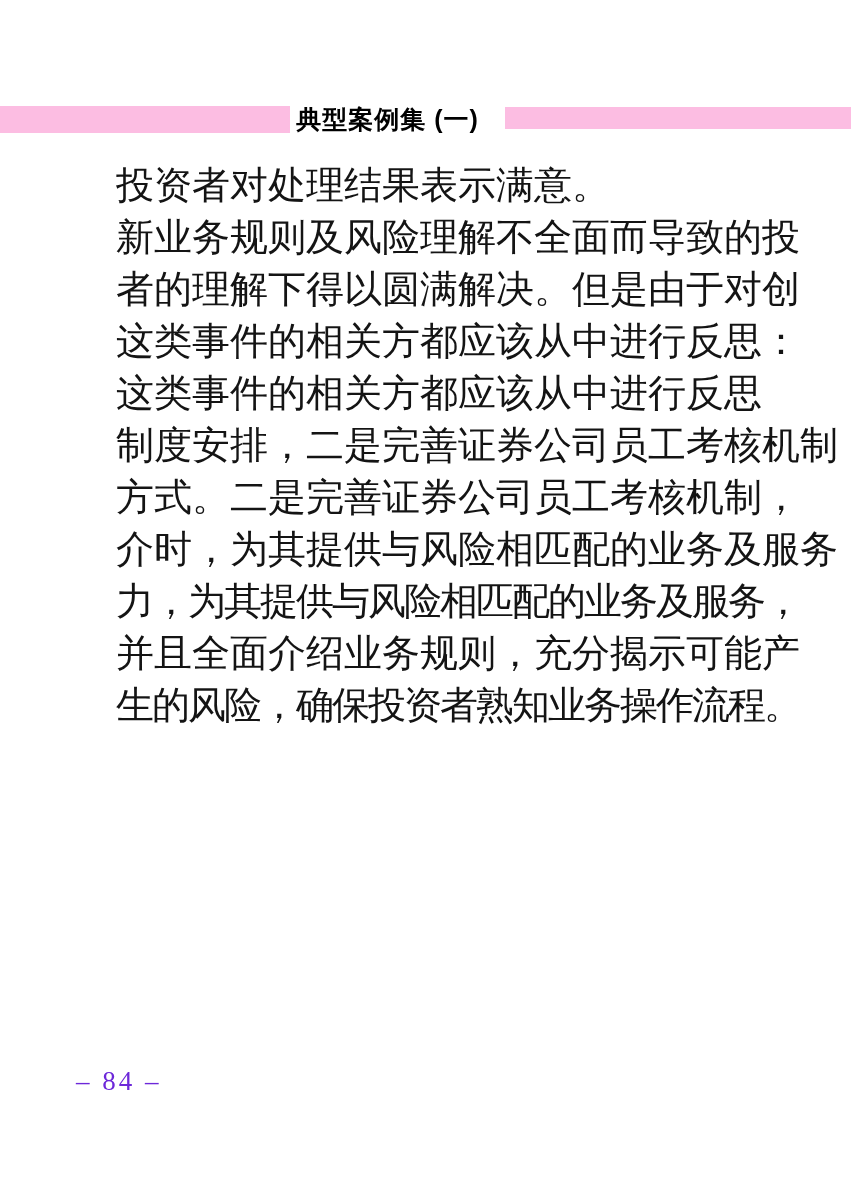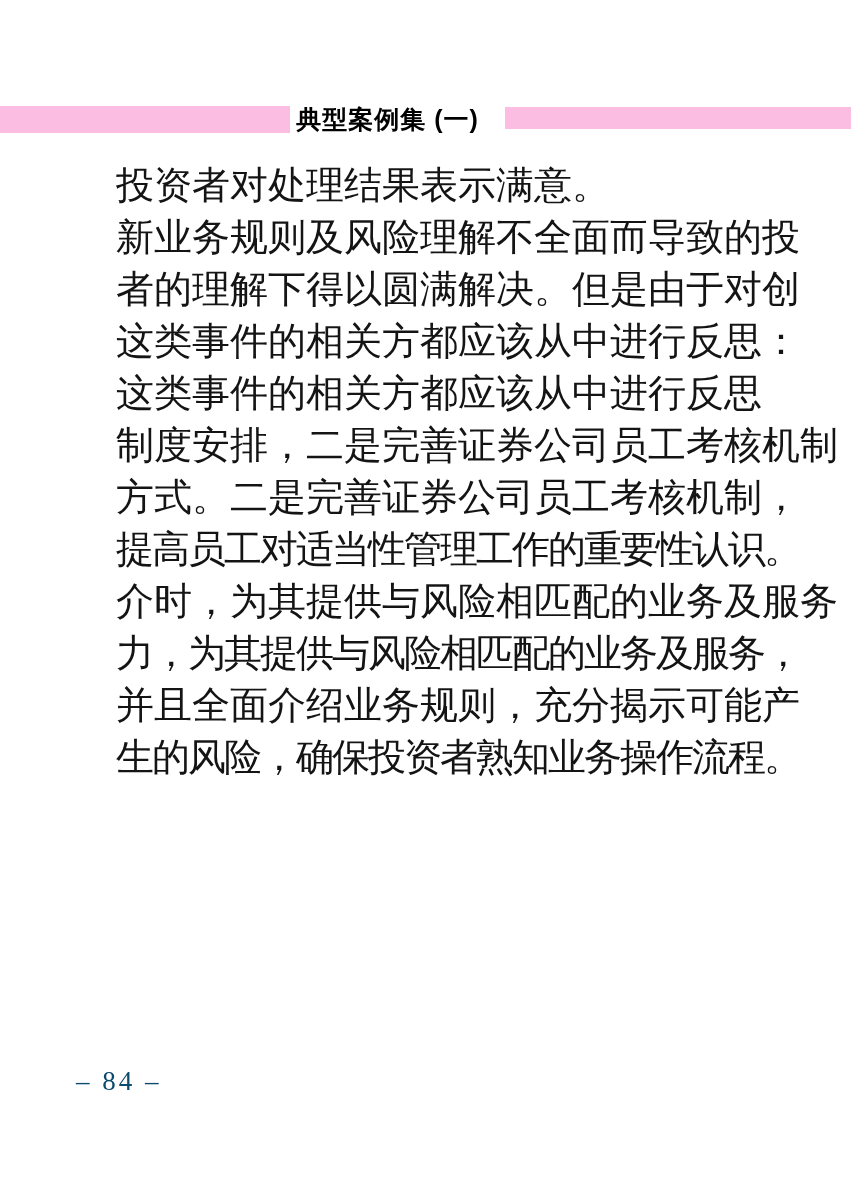--- a/index.html
+++ b/index.html
@@ -54,39 +54,38 @@
   .line.short   { text-align-last: left; }
   .line.indent  { text-indent: 64px; }
   .line.squeeze { letter-spacing: -2px; }
   
   .page-number {
     position: absolute;
     left: 76px;
     top: 1066px;
     font-size: 27px;
     letter-spacing: 3px;
-    color: #0c4a6e;
+    color: #6d28d9;
     white-space: nowrap;
   }
 </style>
 </head>
 <body>
 
 <div class="header-bar left" style="background: rgb(252, 189, 226);"></div>
 <div class="header-bar right" style="background: rgb(252, 189, 226);"></div>
 <div class="header-title">典型案例集 (一)</div>
 
 <div class="body-text">
     <div class="line short">投资者对处理结果表示满意。</div>
     <div class="line">新业务规则及风险理解不全面而导致的投</div>
     <div class="line">者的理解下得以圆满解决。但是由于对创</div>
     <div class="line">这类事件的相关方都应该从中进行反思：</div>
     <div class="line">这类事件的相关方都应该从中进行反思</div>
     <div class="line">制度安排，二是完善证券公司员工考核机制</div>
     <div class="line">方式。二是完善证券公司员工考核机制，</div>
-    <div class="line squeeze">提高员工对适当性管理工作的重要性认识。</div>
     <div class="line">介时，为其提供与风险相匹配的业务及服务</div>
     <div class="line squeeze">力，为其提供与风险相匹配的业务及服务，</div>
     <div class="line">并且全面介绍业务规则，充分揭示可能产</div>
     <div class="line squeeze">生的风险，确保投资者熟知业务操作流程。</div>
   </div>
 
 <div class="page-number">– 84 –</div>
 
 </body></html>

